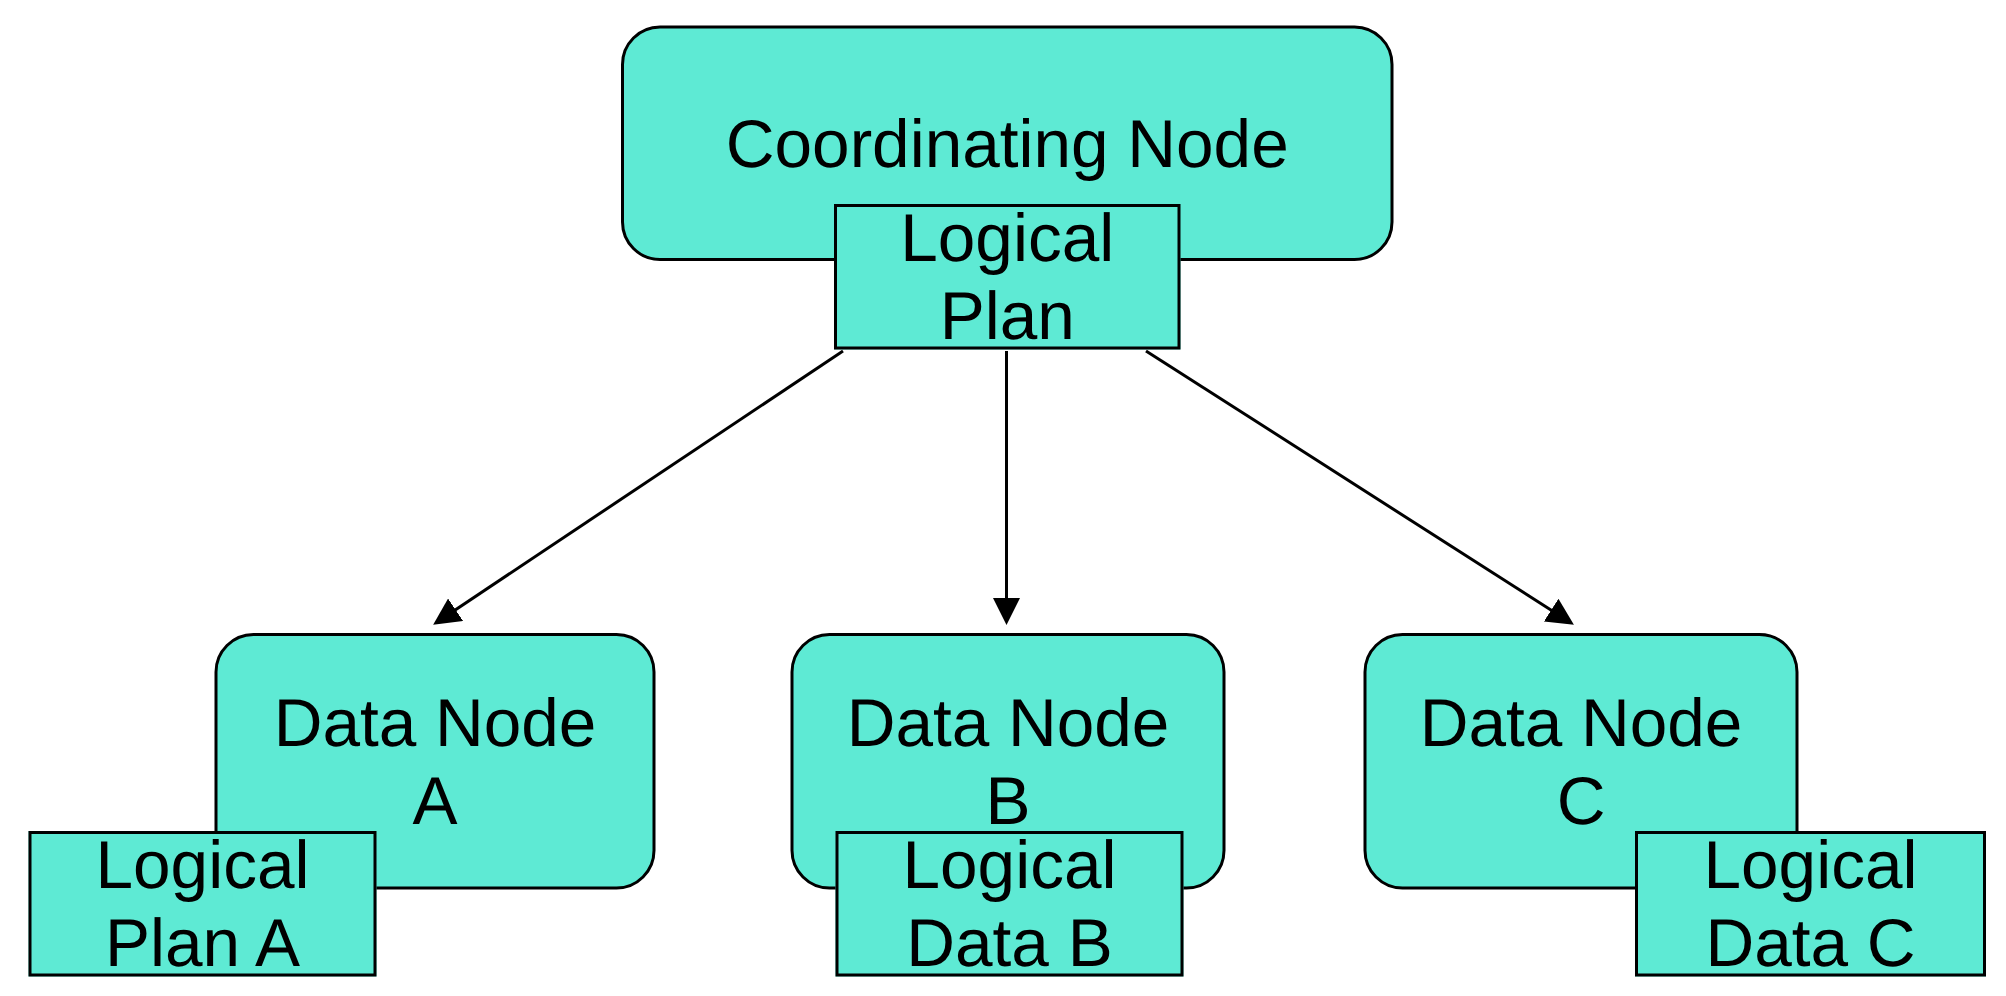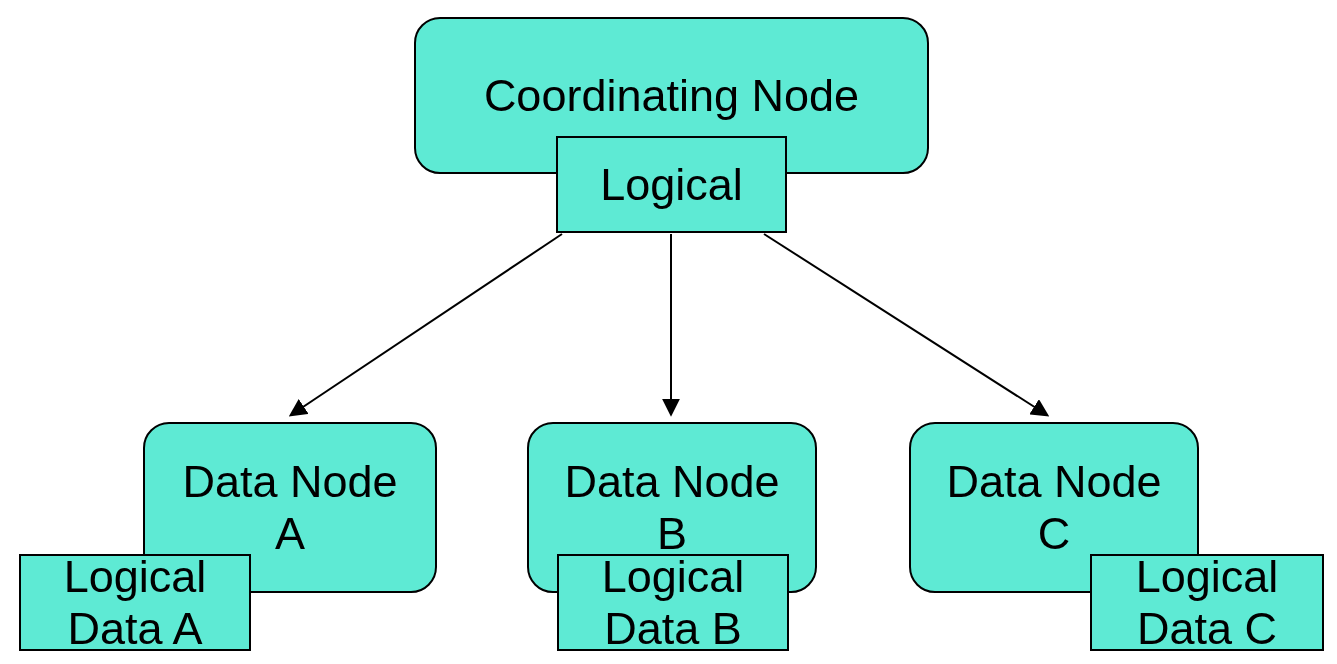--- a/index.html
+++ b/index.html
@@ -62,40 +62,41 @@
     <line x1="671" y1="234" x2="671" y2="414" stroke="#000000" stroke-width="2" marker-end="url(#ah)"></line>
     <line x1="764" y1="234" x2="1047" y2="415" stroke="#000000" stroke-width="2" marker-end="url(#ah)"></line>
   </svg>
 
   <div class="node rounded coordinating">
     <span class="line">Coordinating Node</span>
   </div>
 
   <div class="node plan lp-top">
     <span class="line">Logical</span>
+    <span class="line">Plan</span>
   </div>
 
   <div class="node rounded dn-a">
     <span class="line">Data Node</span>
     <span class="line">A</span>
   </div>
 
   <div class="node rounded dn-b">
     <span class="line">Data Node</span>
     <span class="line">B</span>
   </div>
 
   <div class="node rounded dn-c">
     <span class="line">Data Node</span>
     <span class="line">C</span>
   </div>
 
   <div class="node plan lp-a">
     <span class="line">Logical</span>
-    <span class="line">Data A</span>
+    <span class="line">Plan A</span>
   </div>
 
   <div class="node plan lp-b">
     <span class="line">Logical</span>
     <span class="line">Data B</span>
   </div>
 
   <div class="node plan lp-c">
     <span class="line">Logical</span>
     <span class="line">Data C</span>

